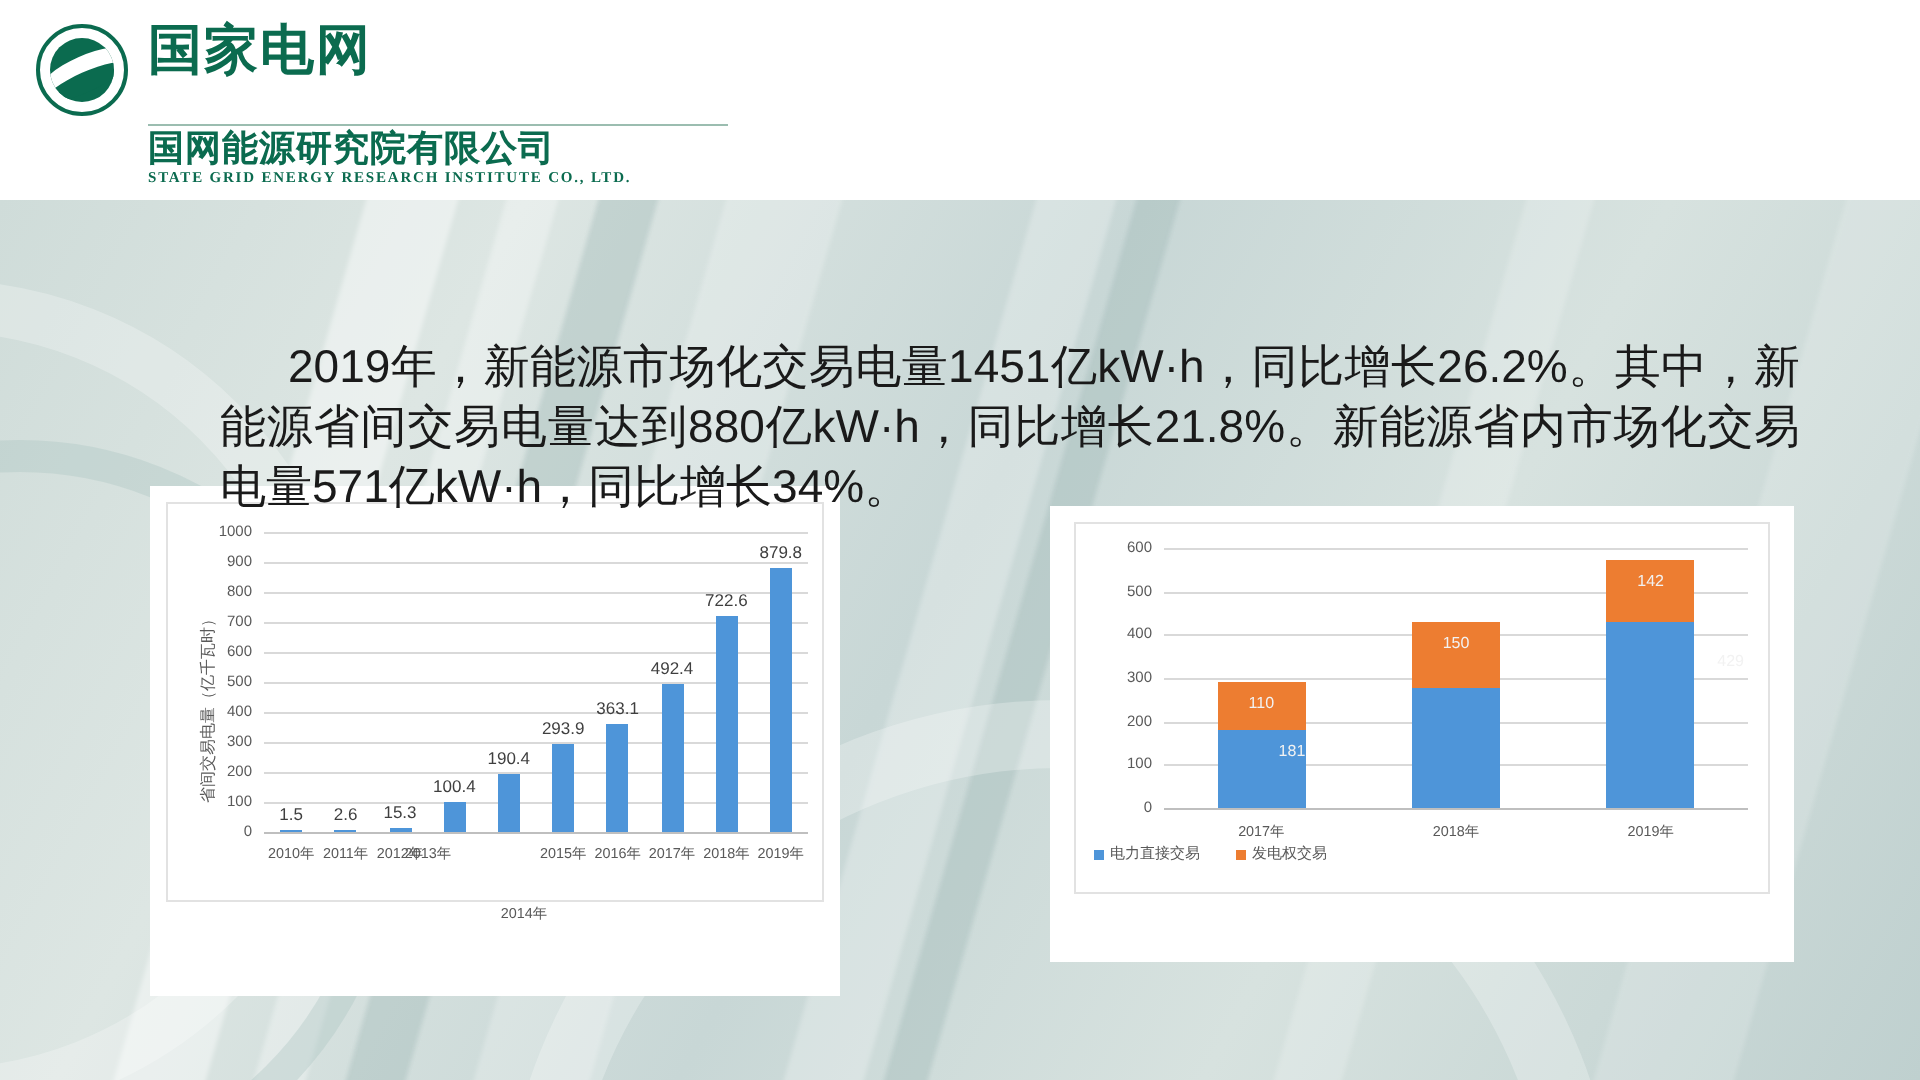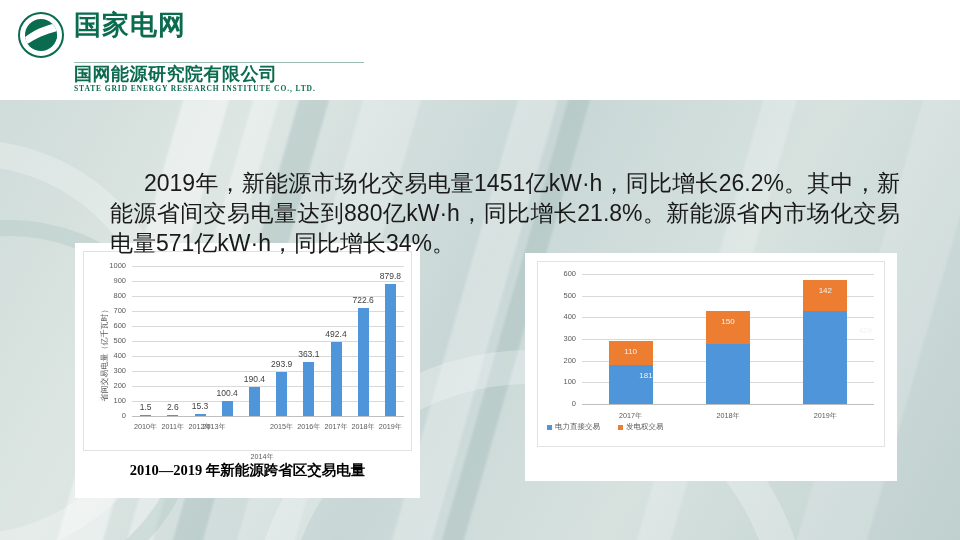--- a/index.html
+++ b/index.html
@@ -402,21 +402,20 @@
         <div class="bar-label" style="left: 228px; top: 77.14px; width: 48px;">492.4</div>
         <div class="xtick" style="left: 236px; top: 170px; width: 32px;">2017年</div>
         <div class="bar" style="left: 273.7px; top: 55.61px; width: 11px; height: 108.39px; background: rgb(78, 149, 217);"></div>
         <div class="bar-label" style="left: 255.2px; top: 42.61px; width: 48px;">722.6</div>
         <div class="xtick" style="left: 263.2px; top: 170px; width: 32px;">2018年</div>
         <div class="bar" style="left: 300.9px; top: 32.03px; width: 11px; height: 131.97px; background: rgb(78, 149, 217);"></div>
         <div class="bar-label" style="left: 282.4px; top: 19.03px; width: 48px;">879.8</div>
         <div class="xtick" style="left: 290.4px; top: 170px; width: 32px;">2019年</div>
         <div class="axis-line" style="left: 48px; top: 164px; width: 272px; height: 1px;"></div>
       </div>
-    <div class="chart-caption" id="caption-left">2010—2019 年新能源跨省区交易电量</div>
   </div>
 
   <div class="chart-card" id="chart-card-right">
     <div class="chart-inner" id="chart-inner-right">
       <div id="right-plot" class="plot-area" style="left:44px; top:12px; width:292px; height:130px;"></div>
       <div id="legend-right"><span class="legend-item"><span class="legend-swatch" style="background: rgb(78, 149, 217);"></span><span class="legend-text">电力直接交易</span></span><span class="legend-item"><span class="legend-swatch" style="background: rgb(237, 125, 49);"></span><span class="legend-text">发电权交易</span></span></div>
     <div class="gridline" style="left: 44px; top: 142px; width: 292px;"></div>
         <div class="ytick" style="left: 6px; top: 137px; width: 32px;">0</div>
         <div class="gridline" style="left: 44px; top: 120.333px; width: 292px;"></div>
         <div class="ytick" style="left: 6px; top: 115.333px; width: 32px;">100</div>

